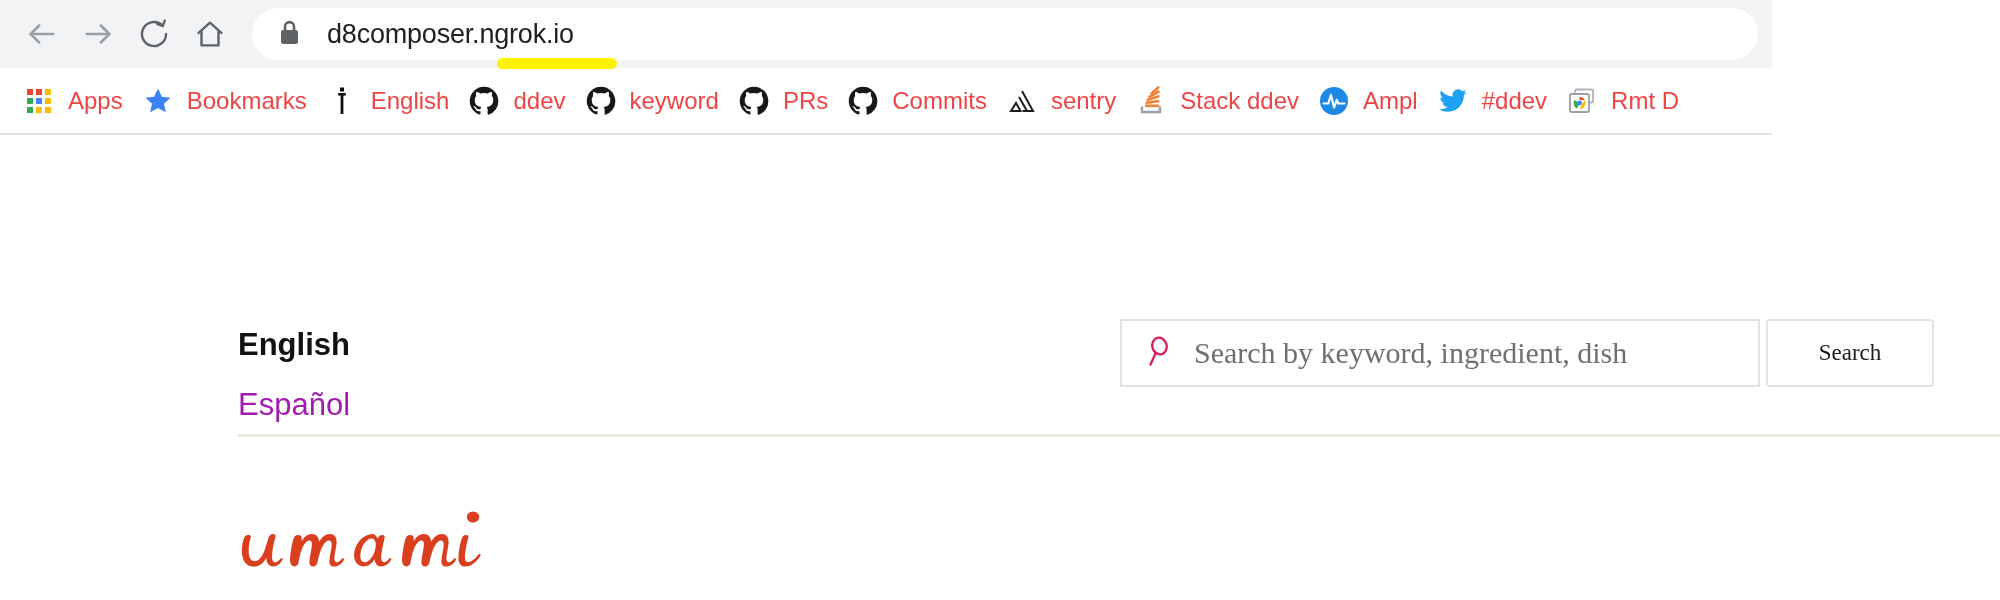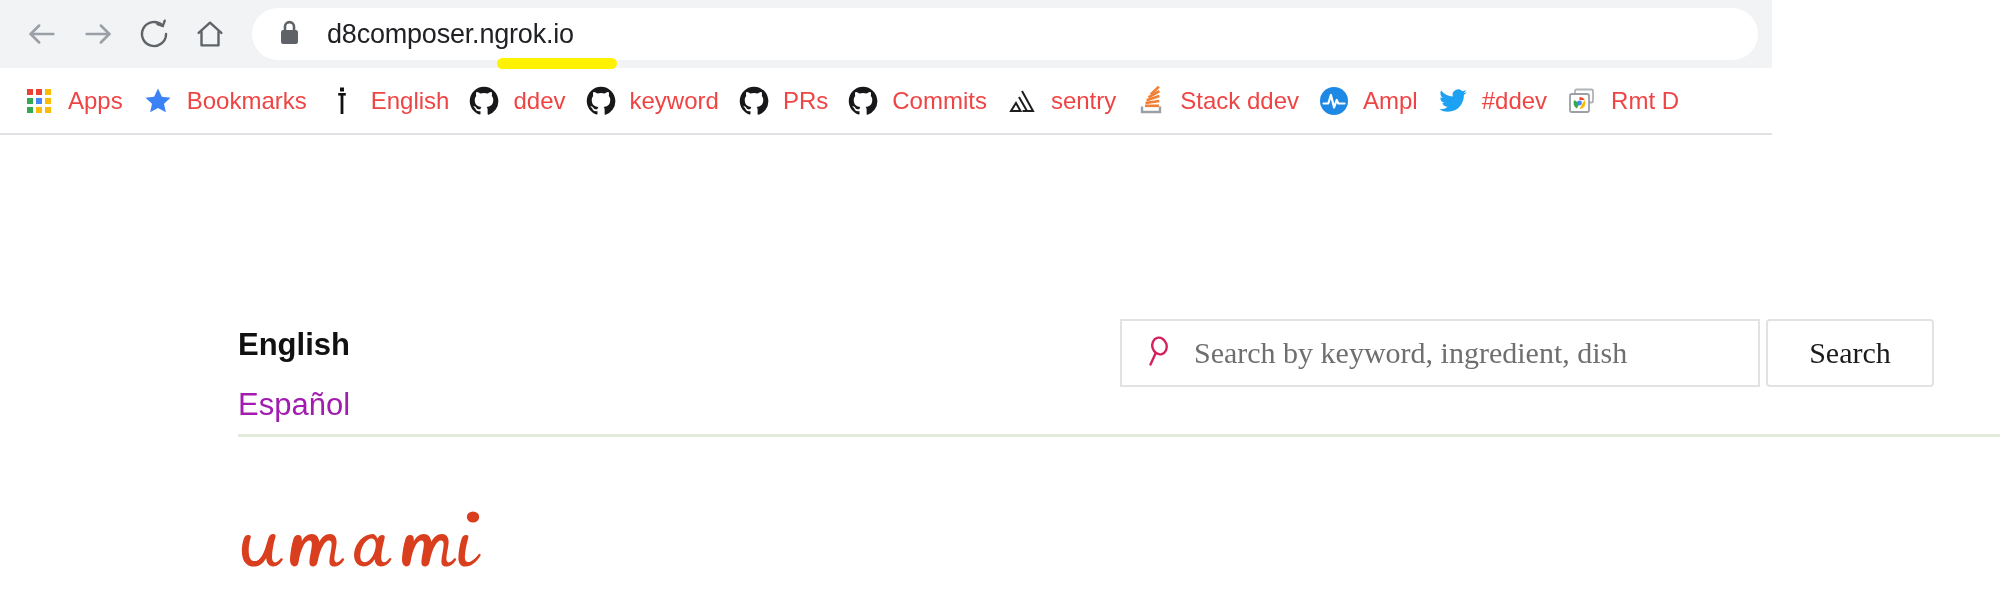--- a/index.html
+++ b/index.html
@@ -176,21 +176,21 @@
   #search-input::placeholder { color: #6f6f6f; opacity: 1; }
 
   #search-button {
     margin-left: 6px;
     width: 168px;
     height: 68px;
     border: 2px solid #e2e3e0;
     border-radius: 4px;
     background: #ffffff;
     font-family: "Liberation Serif", serif;
-    font-size: 30px;
+    font-size: 23px;
     color: #1b1b1b;
     cursor: pointer;
   }
 
   #header-divider {
     position: absolute;
     left: 238px;
     right: 0;
     top: 299px;
     height: 3px;

